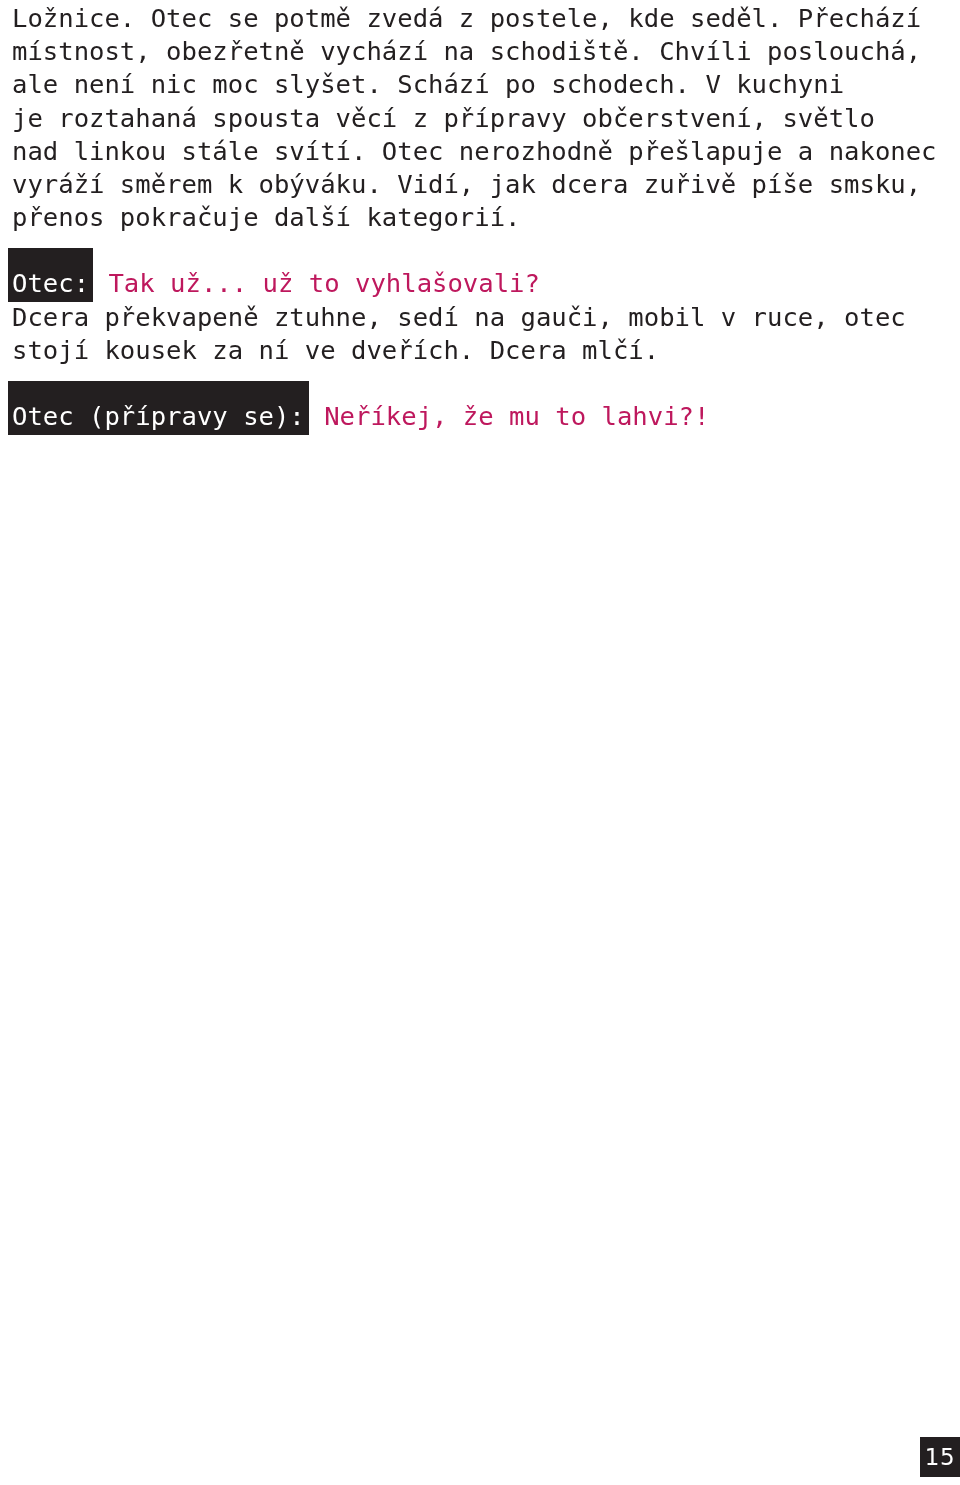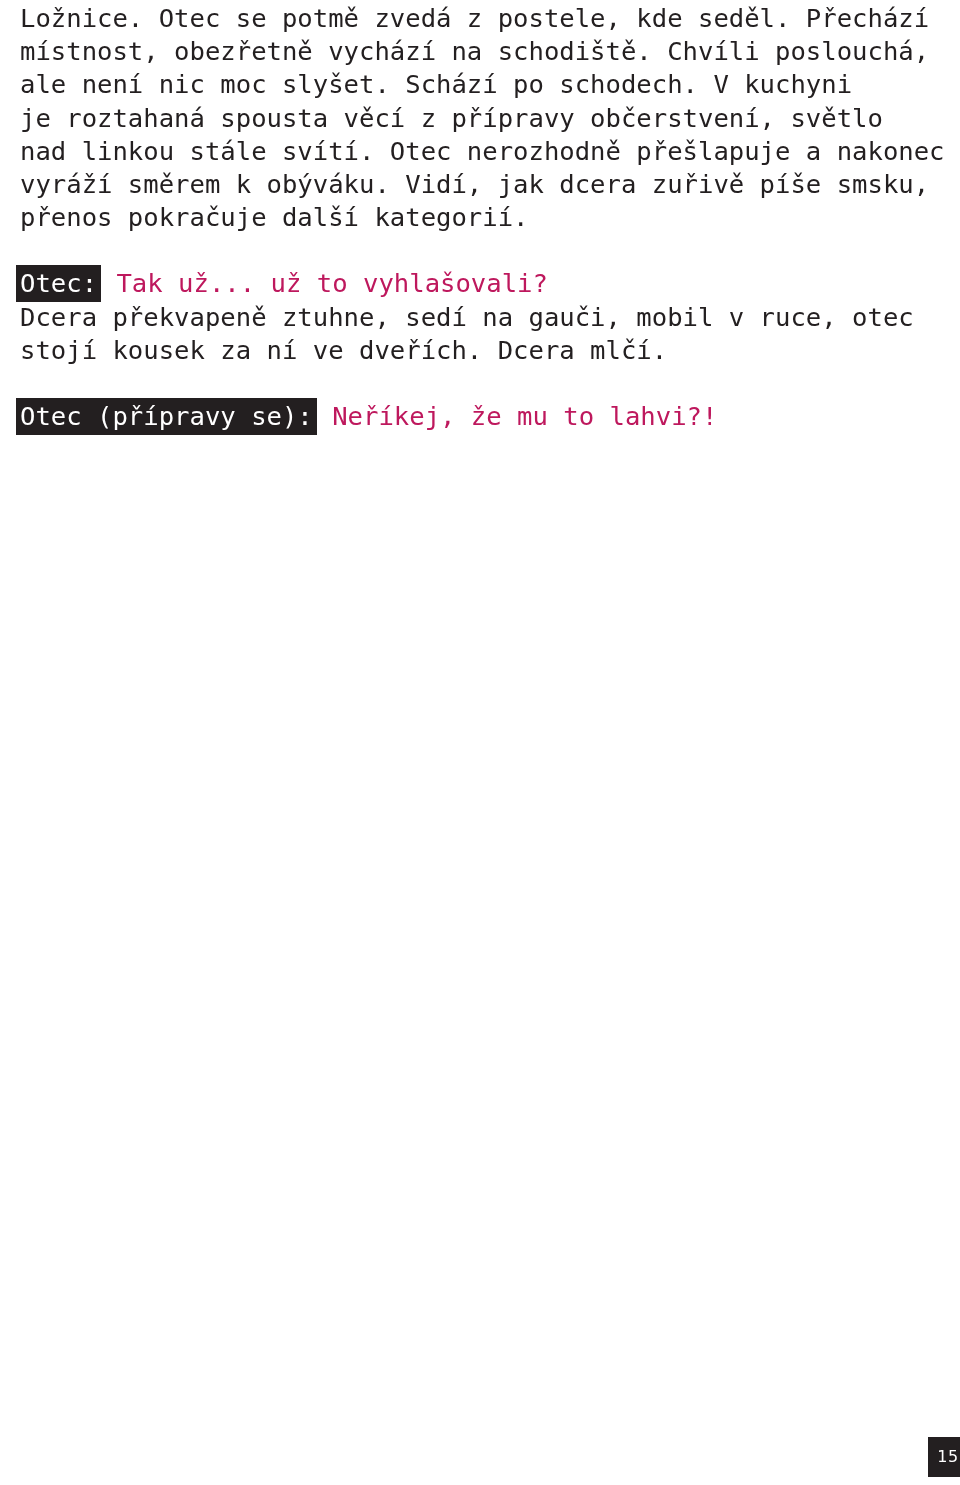--- a/index.html
+++ b/index.html
@@ -11,21 +11,21 @@
     width: 960px;
     height: 1485px;
     position: relative;
     overflow: hidden;
     font-family: "DejaVu Sans Mono", "Liberation Mono", monospace;
     -webkit-font-smoothing: antialiased;
   }
 
   .page {
     position: absolute;
-    left: 16px;
+    left: 8px;
     top: 0;
     width: 804px;
     height: 1485px;
   }
 
   .content {
     position: absolute;
     left: 4px;
     top: 2px;
     width: 952px;
@@ -49,39 +49,39 @@
     white-space: pre-wrap;
   }
 
   .dialogue.spaced {
     margin-top: 33px;
   }
 
   .speaker {
     background: #231f20;
     color: #ffffff;
-    padding: 3px 4px 4px 4px;
+    padding: 20px 4px 4px 4px;
     margin-left: -4px;
     box-decoration-break: clone;
     -webkit-box-decoration-break: clone;
   }
 
   .speech {
     color: #be185d;
   }
 
   .page-number {
     position: absolute;
     left: 912px;
     top: 1437px;
     width: 40px;
     height: 40px;
     background: #231f20;
     color: #ffffff;
-    font-size: 16px;
+    font-size: 23px;
     line-height: 40px;
     text-align: center;
     font-family: "DejaVu Sans", "Liberation Sans", sans-serif;
     letter-spacing: 0.5px;
   }
 </style>
 </head>
 <body>
 
 <div class="page">

